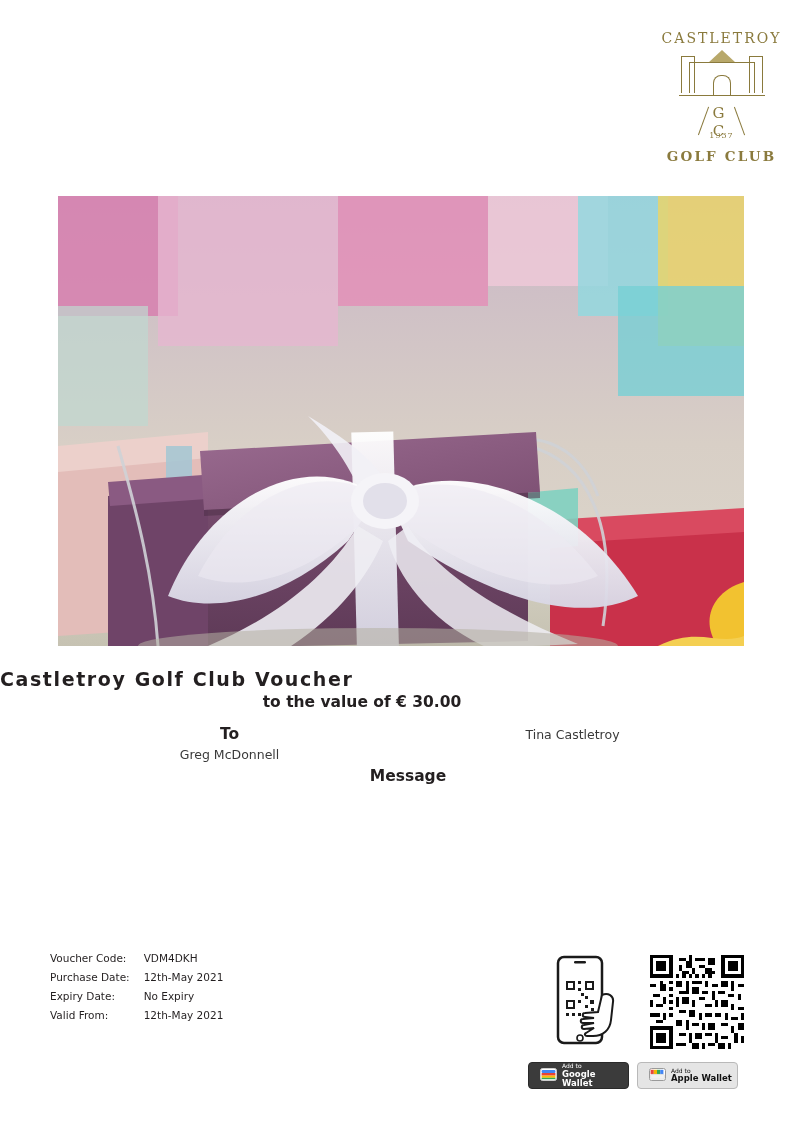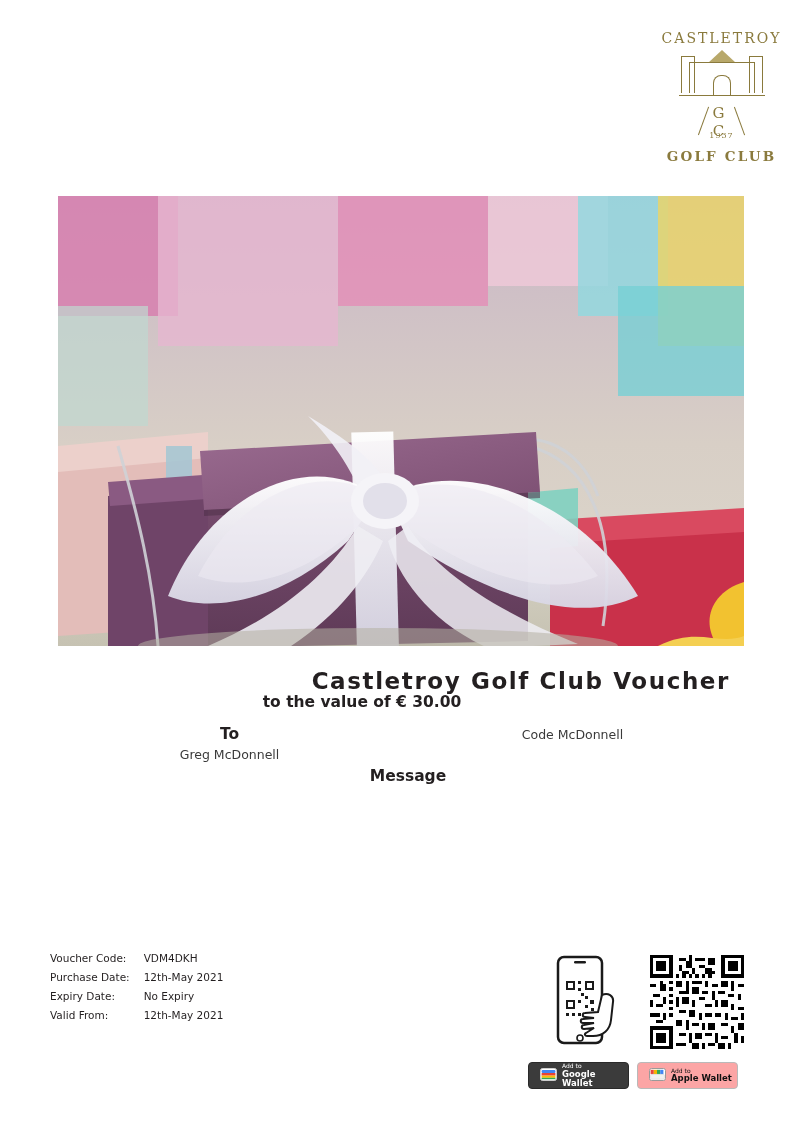--- a/index.html
+++ b/index.html
@@ -153,24 +153,24 @@
     background: #cfc9bd;
   }
   .hero svg { display: block; }
 
   
   .voucher-title {
     position: absolute;
     top: 668px;
     left: 0;
     width: 730px;
-    text-align: right;
+    text-align: left;
     font-family: "DejaVu Sans", sans-serif;
     font-weight: bold;
-    font-size: 23px;
+    font-size: 19px;
     letter-spacing: 1.6px;
     color: #231f20;
   }
   .voucher-value {
     position: absolute;
     top: 693px;
     left: 0;
     width: 724px;
     text-align: center;
     font-weight: bold;
@@ -274,21 +274,21 @@
     display: flex;
     align-items: center;
     padding-left: 11px;
     box-sizing: border-box;
   }
   .wallet-btn.google {
     background: #3b3b3b;
     border: 1px solid #2a2a2a;
   }
   .wallet-btn.apple {
-    background: #fca5a5;
+    background: #e5e5e5;
     border: 1px solid #b9b9b9;
   }
   .wallet-btn .wb-txt {
     margin-left: 5px;
     line-height: 1.05;
   }
   .wallet-btn .wb-top {
     font-size: 6px;
     display: block;
   }
@@ -410,21 +410,21 @@
 
 <div class="voucher-title">Castletroy Golf Club Voucher</div>
 <div class="voucher-value">to the value of € 30.00</div>
 
 <div class="tofrom">
   <div class="col">
     <div class="hdr">To</div>
     <div class="val">Greg McDonnell</div>
   </div>
   <div class="col">
-    <div class="val">Code McDonnell</div>
+    <div class="val">Tina Castletroy</div>
   </div>
 </div>
 
 <div class="message-hdr">Message</div>
 <div class="message-body"></div>
 
 <div class="details">
   <table>
     <tbody>
       <tr>

